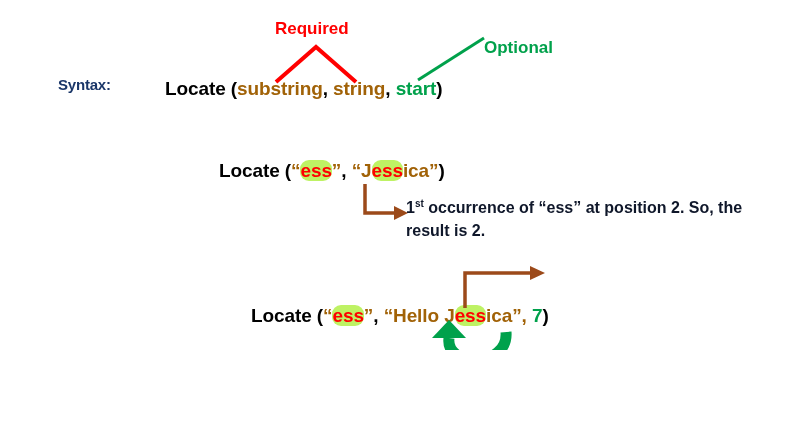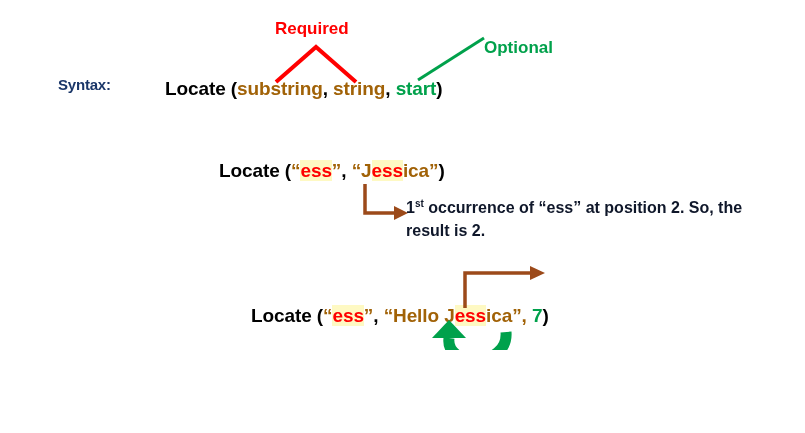--- a/index.html
+++ b/index.html
@@ -30,22 +30,23 @@
     font-weight: bold;
     font-size: 19px;
     white-space: nowrap;
     color: #000000;
     letter-spacing: -0.1px;
   }
   .code-line .red { color: #a16207; }
   .code-line .green { color: #00A14B; }
   .code-line .blk { color: #000000; }
   .hl {
-    background: #fef9c3;
+    background: #bef264;
     color: #FF0000;
+    border-radius: 9px;
   }
   .tag-red {
     color: #FF0000;
     font-weight: bold;
     font-size: 17px;
     white-space: nowrap;
   }
   .tag-green {
     color: #00A14B;
     font-weight: bold;

